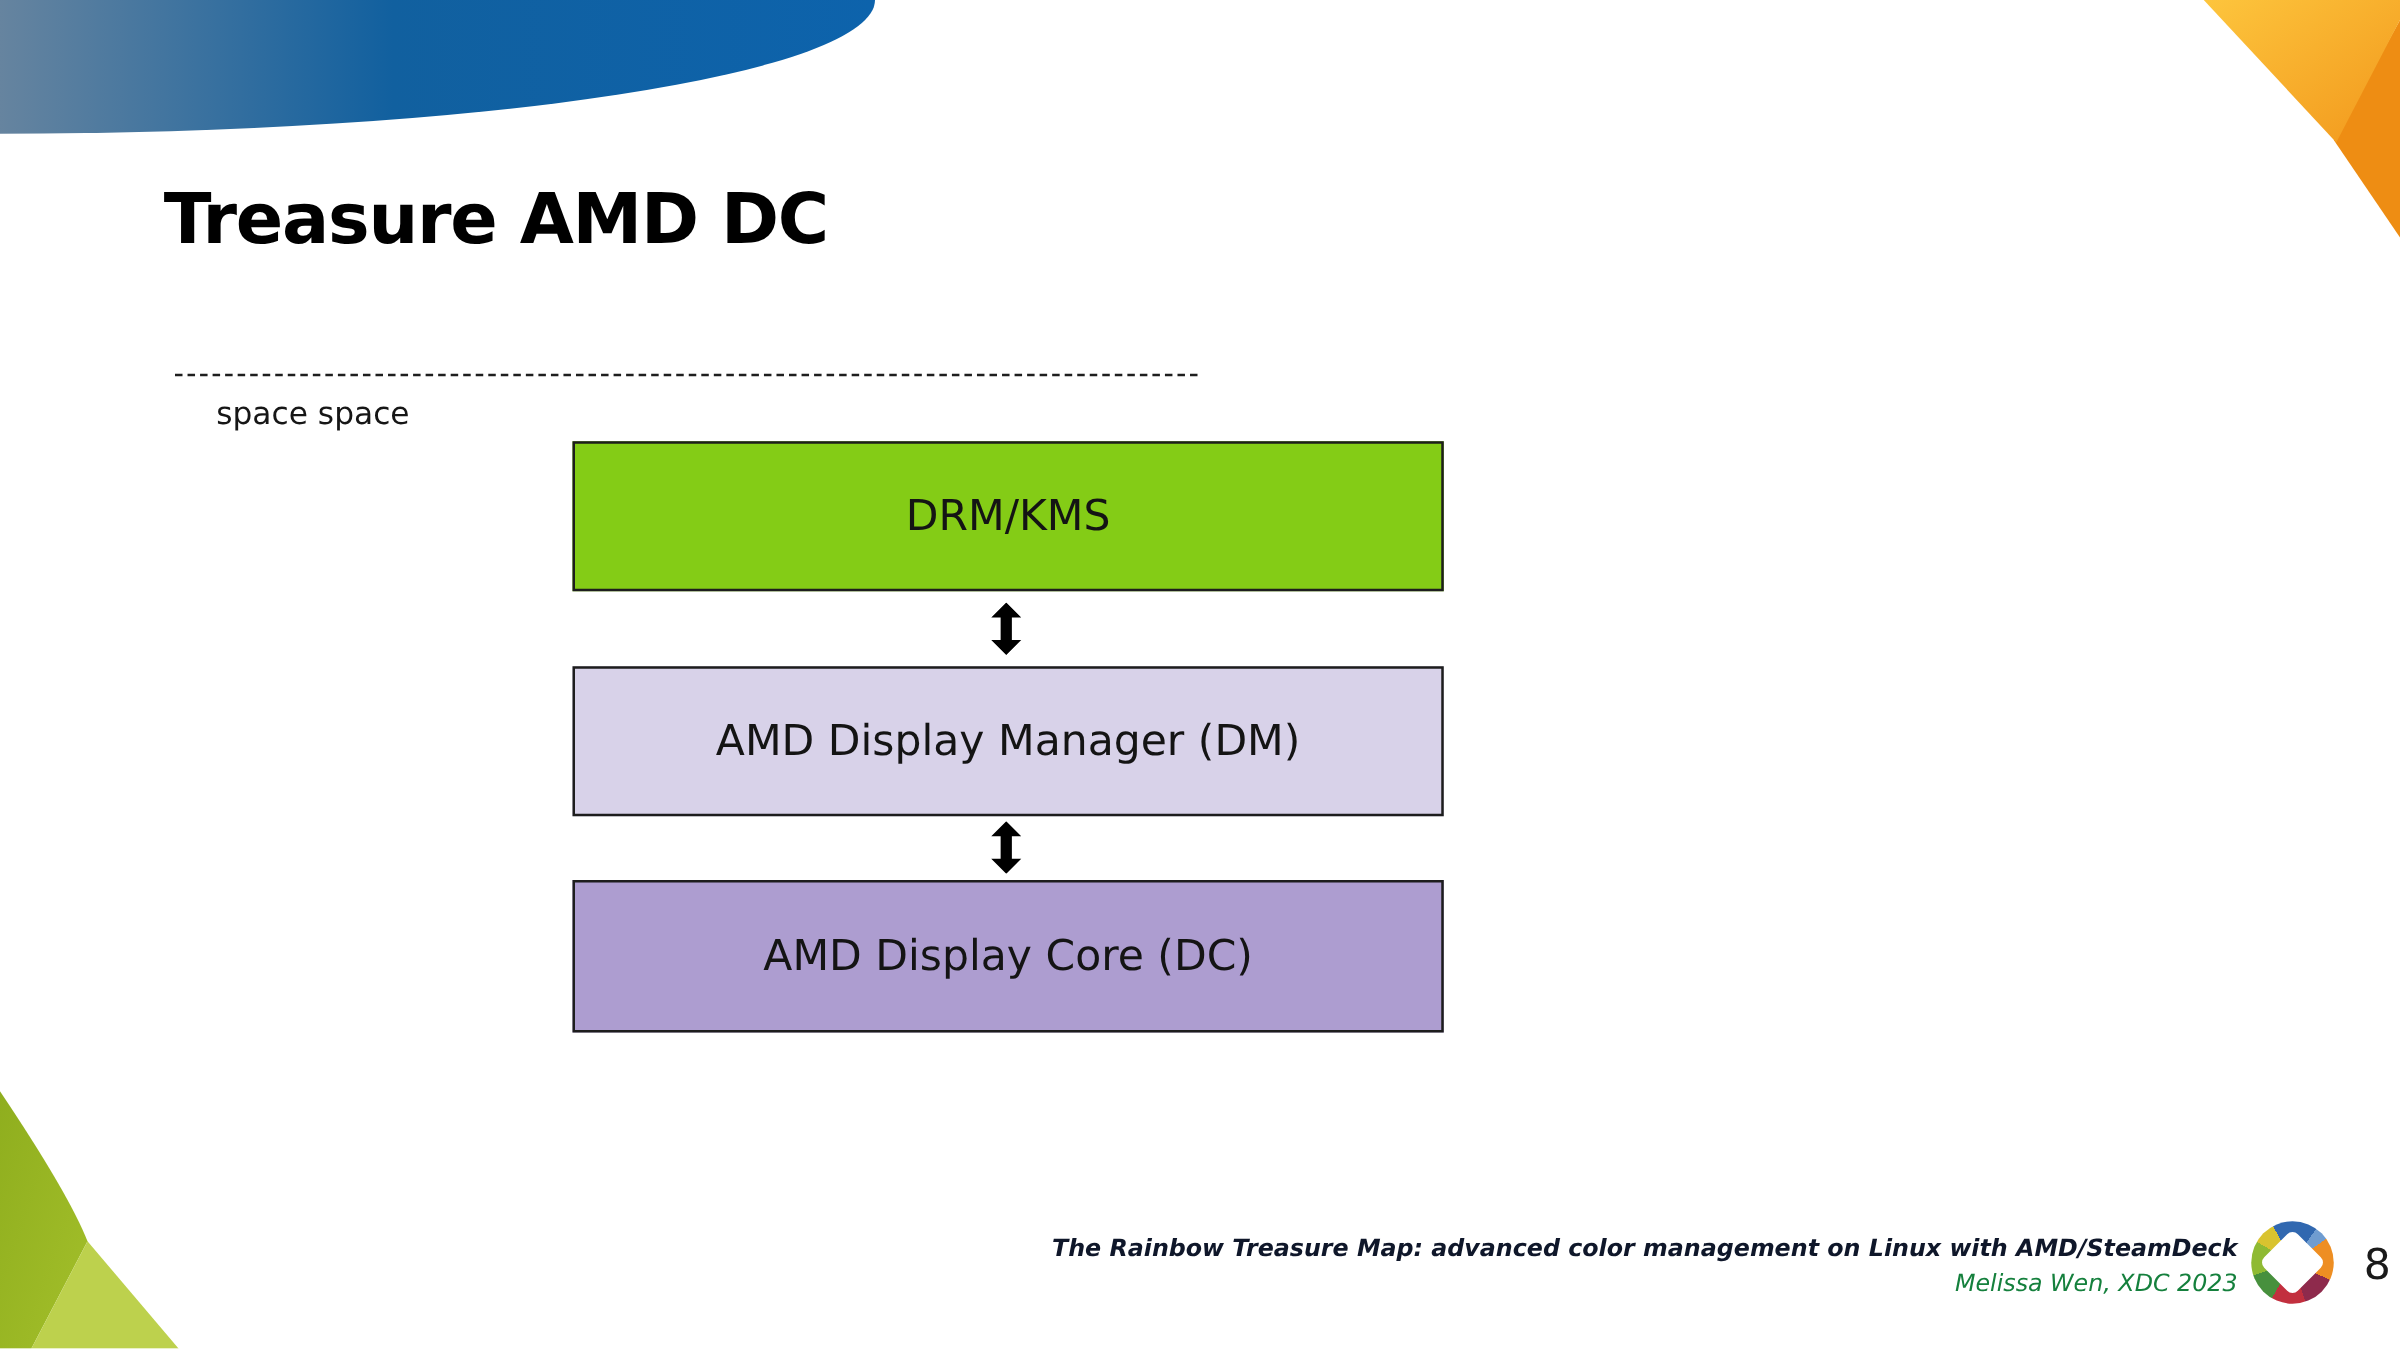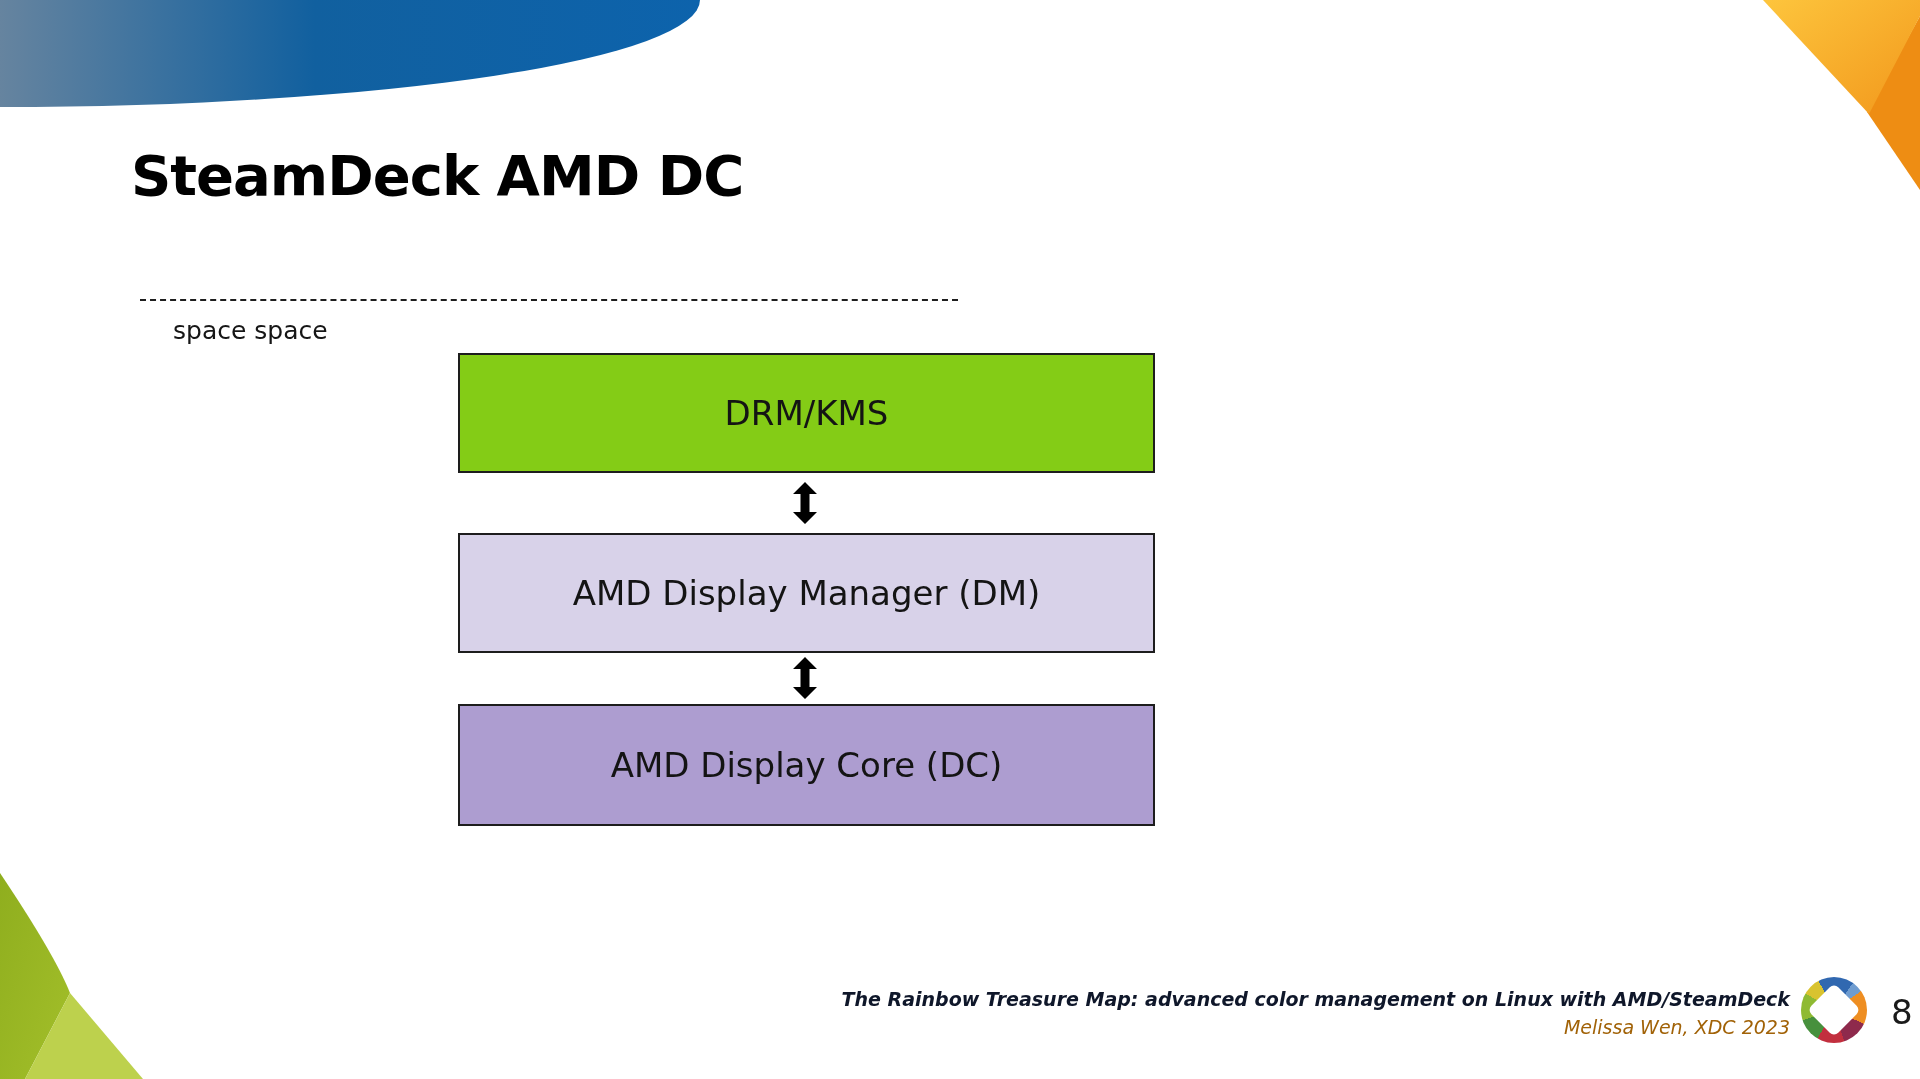--- a/index.html
+++ b/index.html
@@ -35,21 +35,21 @@
   #box-dc{top:704px;height:122px;}
   .arrow{position:absolute;left:792px;width:26px;height:42px;}
   #arrow-1{top:482px;}
   #arrow-2{top:657px;}
 
   .footer{
     position:absolute;right:130px;top:987px;text-align:right;line-height:1.35;
     color:#3a3a3a;
   }
   .footer-deck-title{font-size:19px;font-weight:bold;font-style:italic;color:#0f172a;}
-  .footer-credit{font-size:19px;font-style:italic;color:#a16207;margin-top:2px;}
+  .footer-credit{font-size:19px;font-style:italic;color:#15803d;margin-top:2px;}
 
   .xdc-logo{
     position:absolute;left:1801px;top:977px;width:66px;height:66px;border-radius:50%;
     background:conic-gradient(from 0deg,
       #3168b0 0deg 35deg,
       #6f9cd0 35deg 55deg,
       #ee8e22 55deg 115deg,
       #8e2a4c 115deg 162deg,
       #c22f3e 162deg 210deg,
       #47903d 210deg 252deg,
@@ -101,21 +101,21 @@
         <stop offset="0" stop-color="#8fae1e"></stop>
         <stop offset="1" stop-color="#a3bf2a"></stop>
       </linearGradient>
     </defs>
 
     <path d="M0,4 Q55,86 70,124 L25,210 L0,210 Z" fill="url(#gradGreen)"></path>
 
     <path d="M70,124 L143,210 L25,210 Z" fill="#bdd14d"></path>
   </svg>
 
-  <h1 class="title">SteamDeck AMD DC</h1>
+  <h1 class="title">Treasure AMD DC</h1>
 
   <div class="divider"></div>
   <div class="kernel-label">space space</div>
 
   <div class="box" id="box-drm" style="background: #84cc16;">
     <span>DRM/KMS</span>
   </div>
 
   <svg class="arrow" id="arrow-1" viewBox="0 0 26 42">
     <polygon points="13,0 25,12 17.5,12 17.5,30 25,30 13,42 1,30 8.5,30 8.5,12 1,12" fill="#000"></polygon>

